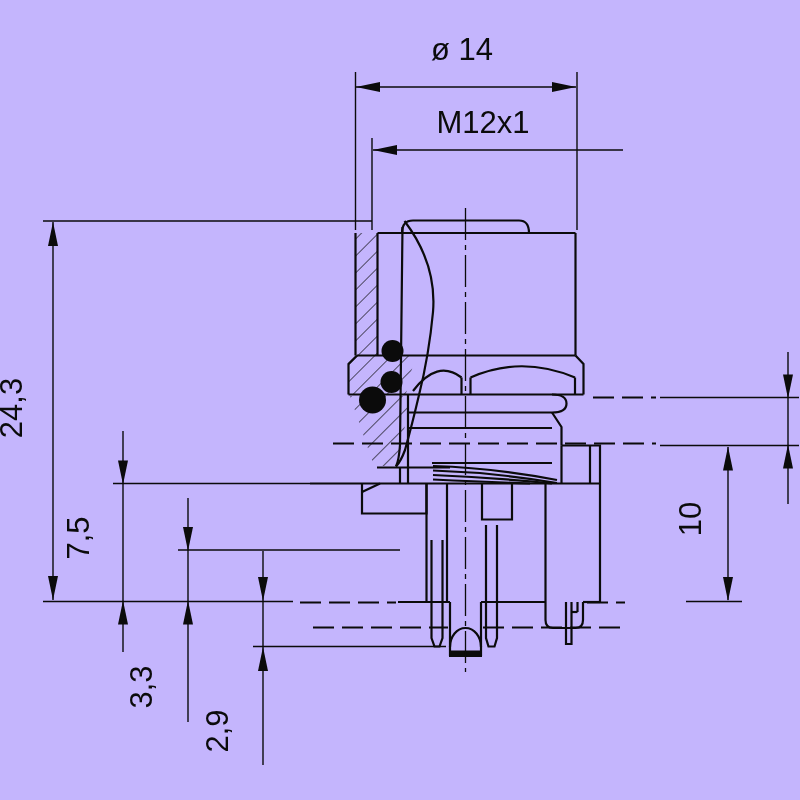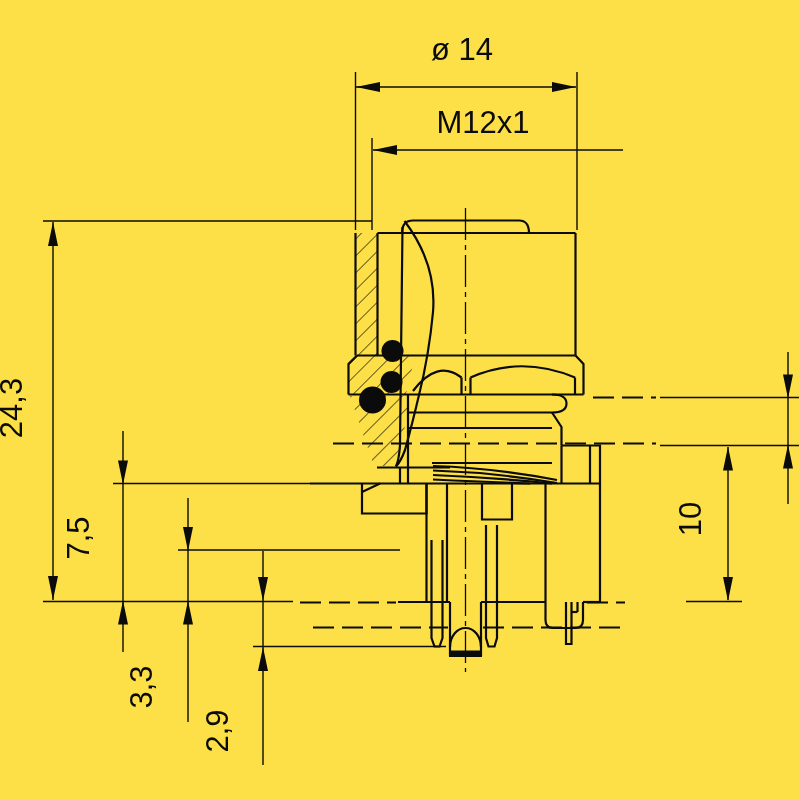--- a/index.html
+++ b/index.html
@@ -1,17 +1,17 @@
 <!DOCTYPE html>
 <html><head>
 <meta charset="utf-8">
 <style>
   html,body{margin:0;padding:0;background:#ffffff;}
   .canvas{
-    width:800px;height:800px;position:relative;background:#fde047;
+    width:800px;height:800px;position:relative;background:#c4b5fd;
     font-family:"Liberation Sans", sans-serif;
   }
   svg{display:block;}
   text{
     font-family:"Liberation Sans", sans-serif;
     fill:#0b0b0b;
   }
   .dim-label{font-size:31px;}
   .edge{stroke:#0b0b0b;stroke-width:2.2;fill:none;stroke-linecap:butt;}
   .thin{stroke:#0b0b0b;stroke-width:1.4;fill:none;}

